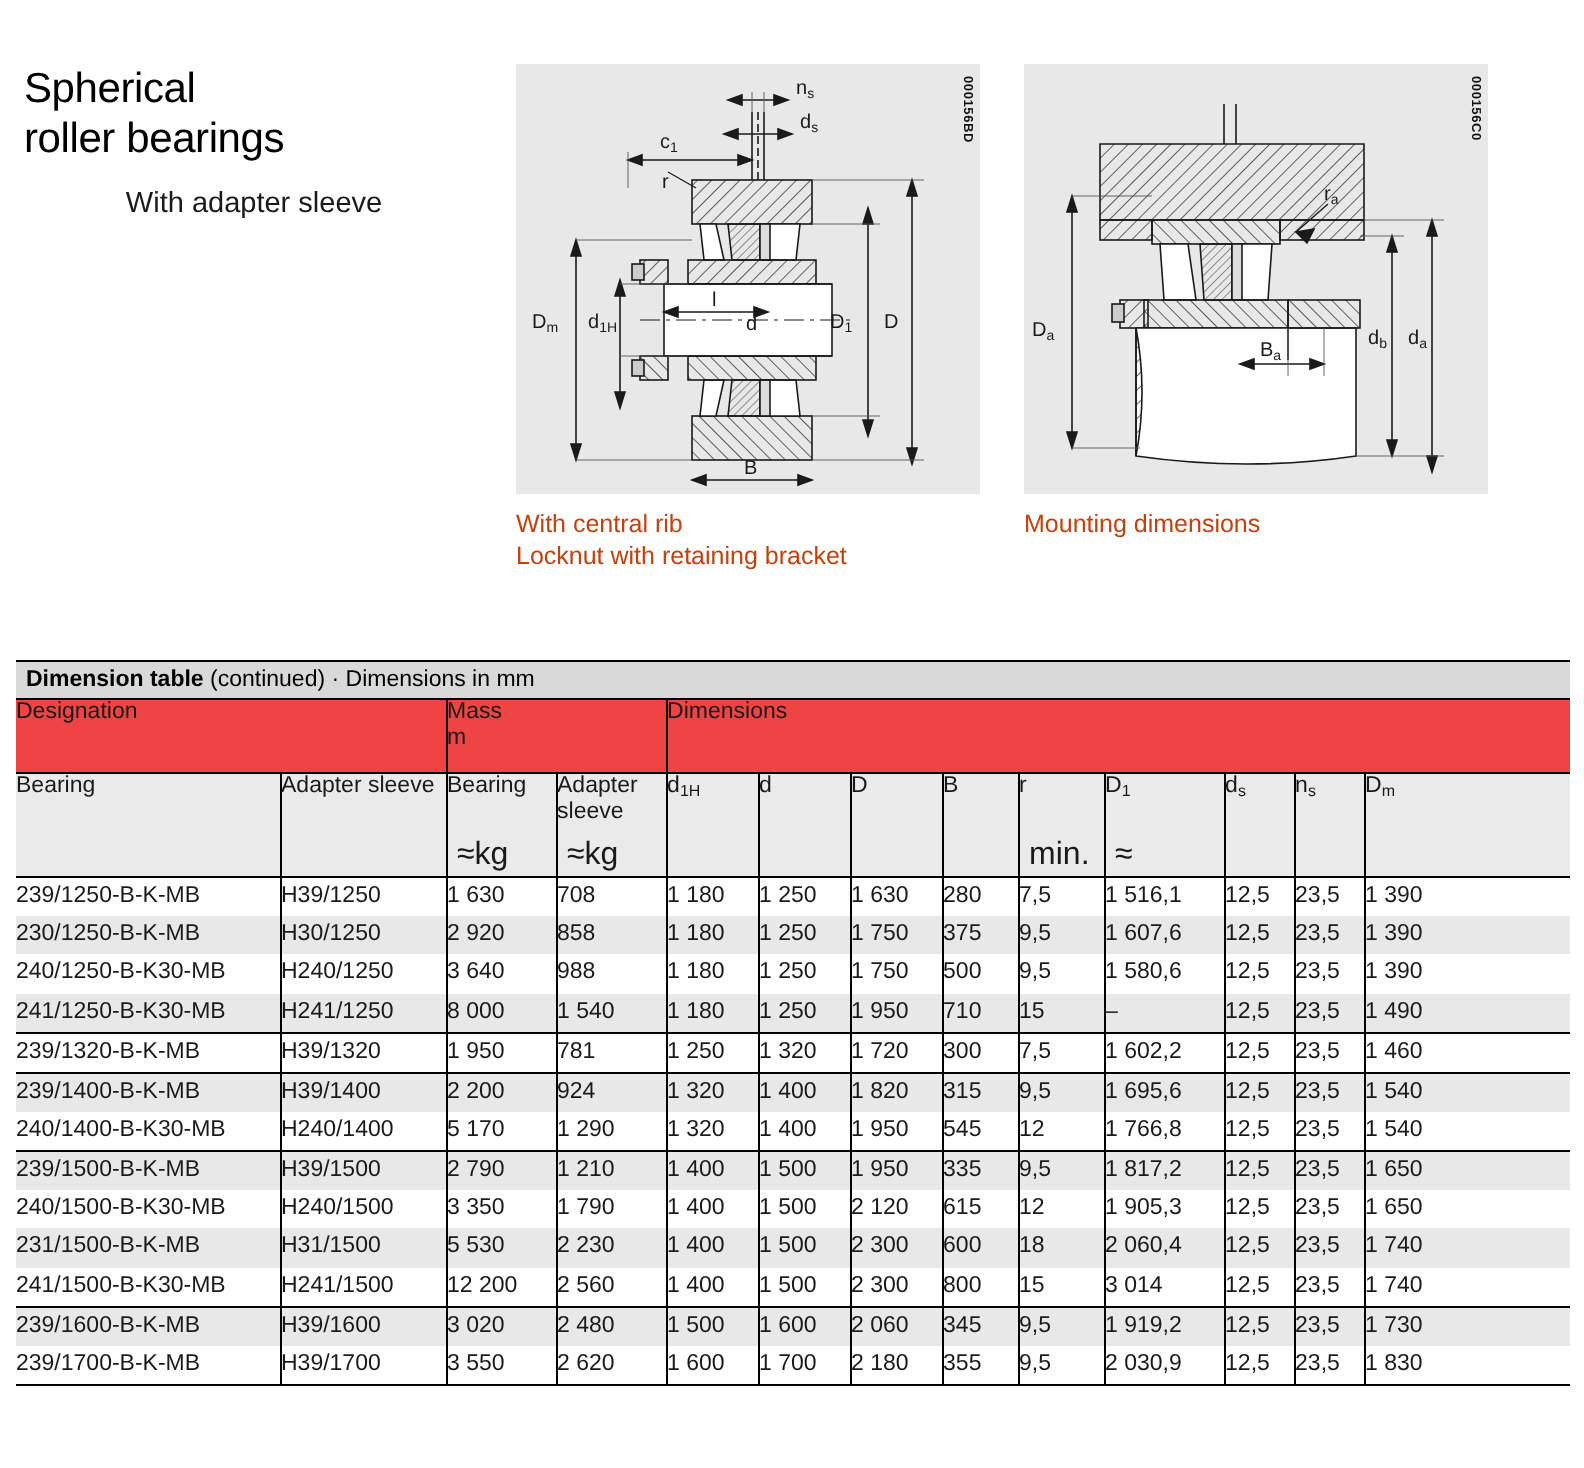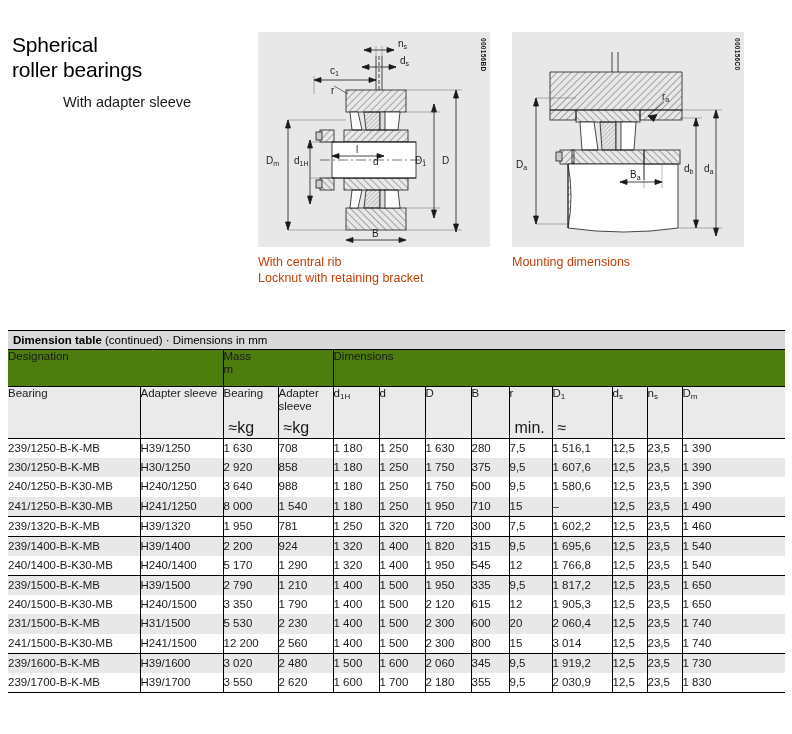--- a/index.html
+++ b/index.html
@@ -101,21 +101,21 @@
   }
   table.dt td, table.dt th {
     padding: 0;
     vertical-align: top;
     font-weight: normal;
     text-align: left;
   }
 
   
   .hdr-grp td {
-    background: #4d7c0f;
+    background: #ef4444;
     height: 36px;
     border-bottom: 1px solid #000;
     padding: 5px 0 0 5px;
     font-size: 11.5px;
     white-space: pre-line;
     line-height: 13px;
   }
   .hdr-sub td {
     background: #eaeaea;
     height: 52px;
@@ -565,21 +565,21 @@
         </tr>
         <tr class="shade">
           <td class="b l">231/1500-B-K-MB</td>
           <td class="b l vline">H31/1500</td>
           <td class="r vline-strong">5 530</td>
           <td class="r vline">2 230</td>
           <td class="b l vline-strong">1 400</td>
           <td class="l vline">1 500</td>
           <td class="l vline">2 300</td>
           <td class="l vline">600</td>
-          <td class="r vline">20</td>
+          <td class="r vline">18</td>
           <td class="l vline">2 060,4</td>
           <td class="l vline">12,5</td>
           <td class="l vline">23,5</td>
           <td class="l vline">1 740</td>
         </tr>
         <tr class="plain grp-end">
           <td class="b l">241/1500-B-K30-MB</td>
           <td class="b l vline">H241/1500</td>
           <td class="r vline-strong">12 200</td>
           <td class="r vline">2 560</td>

